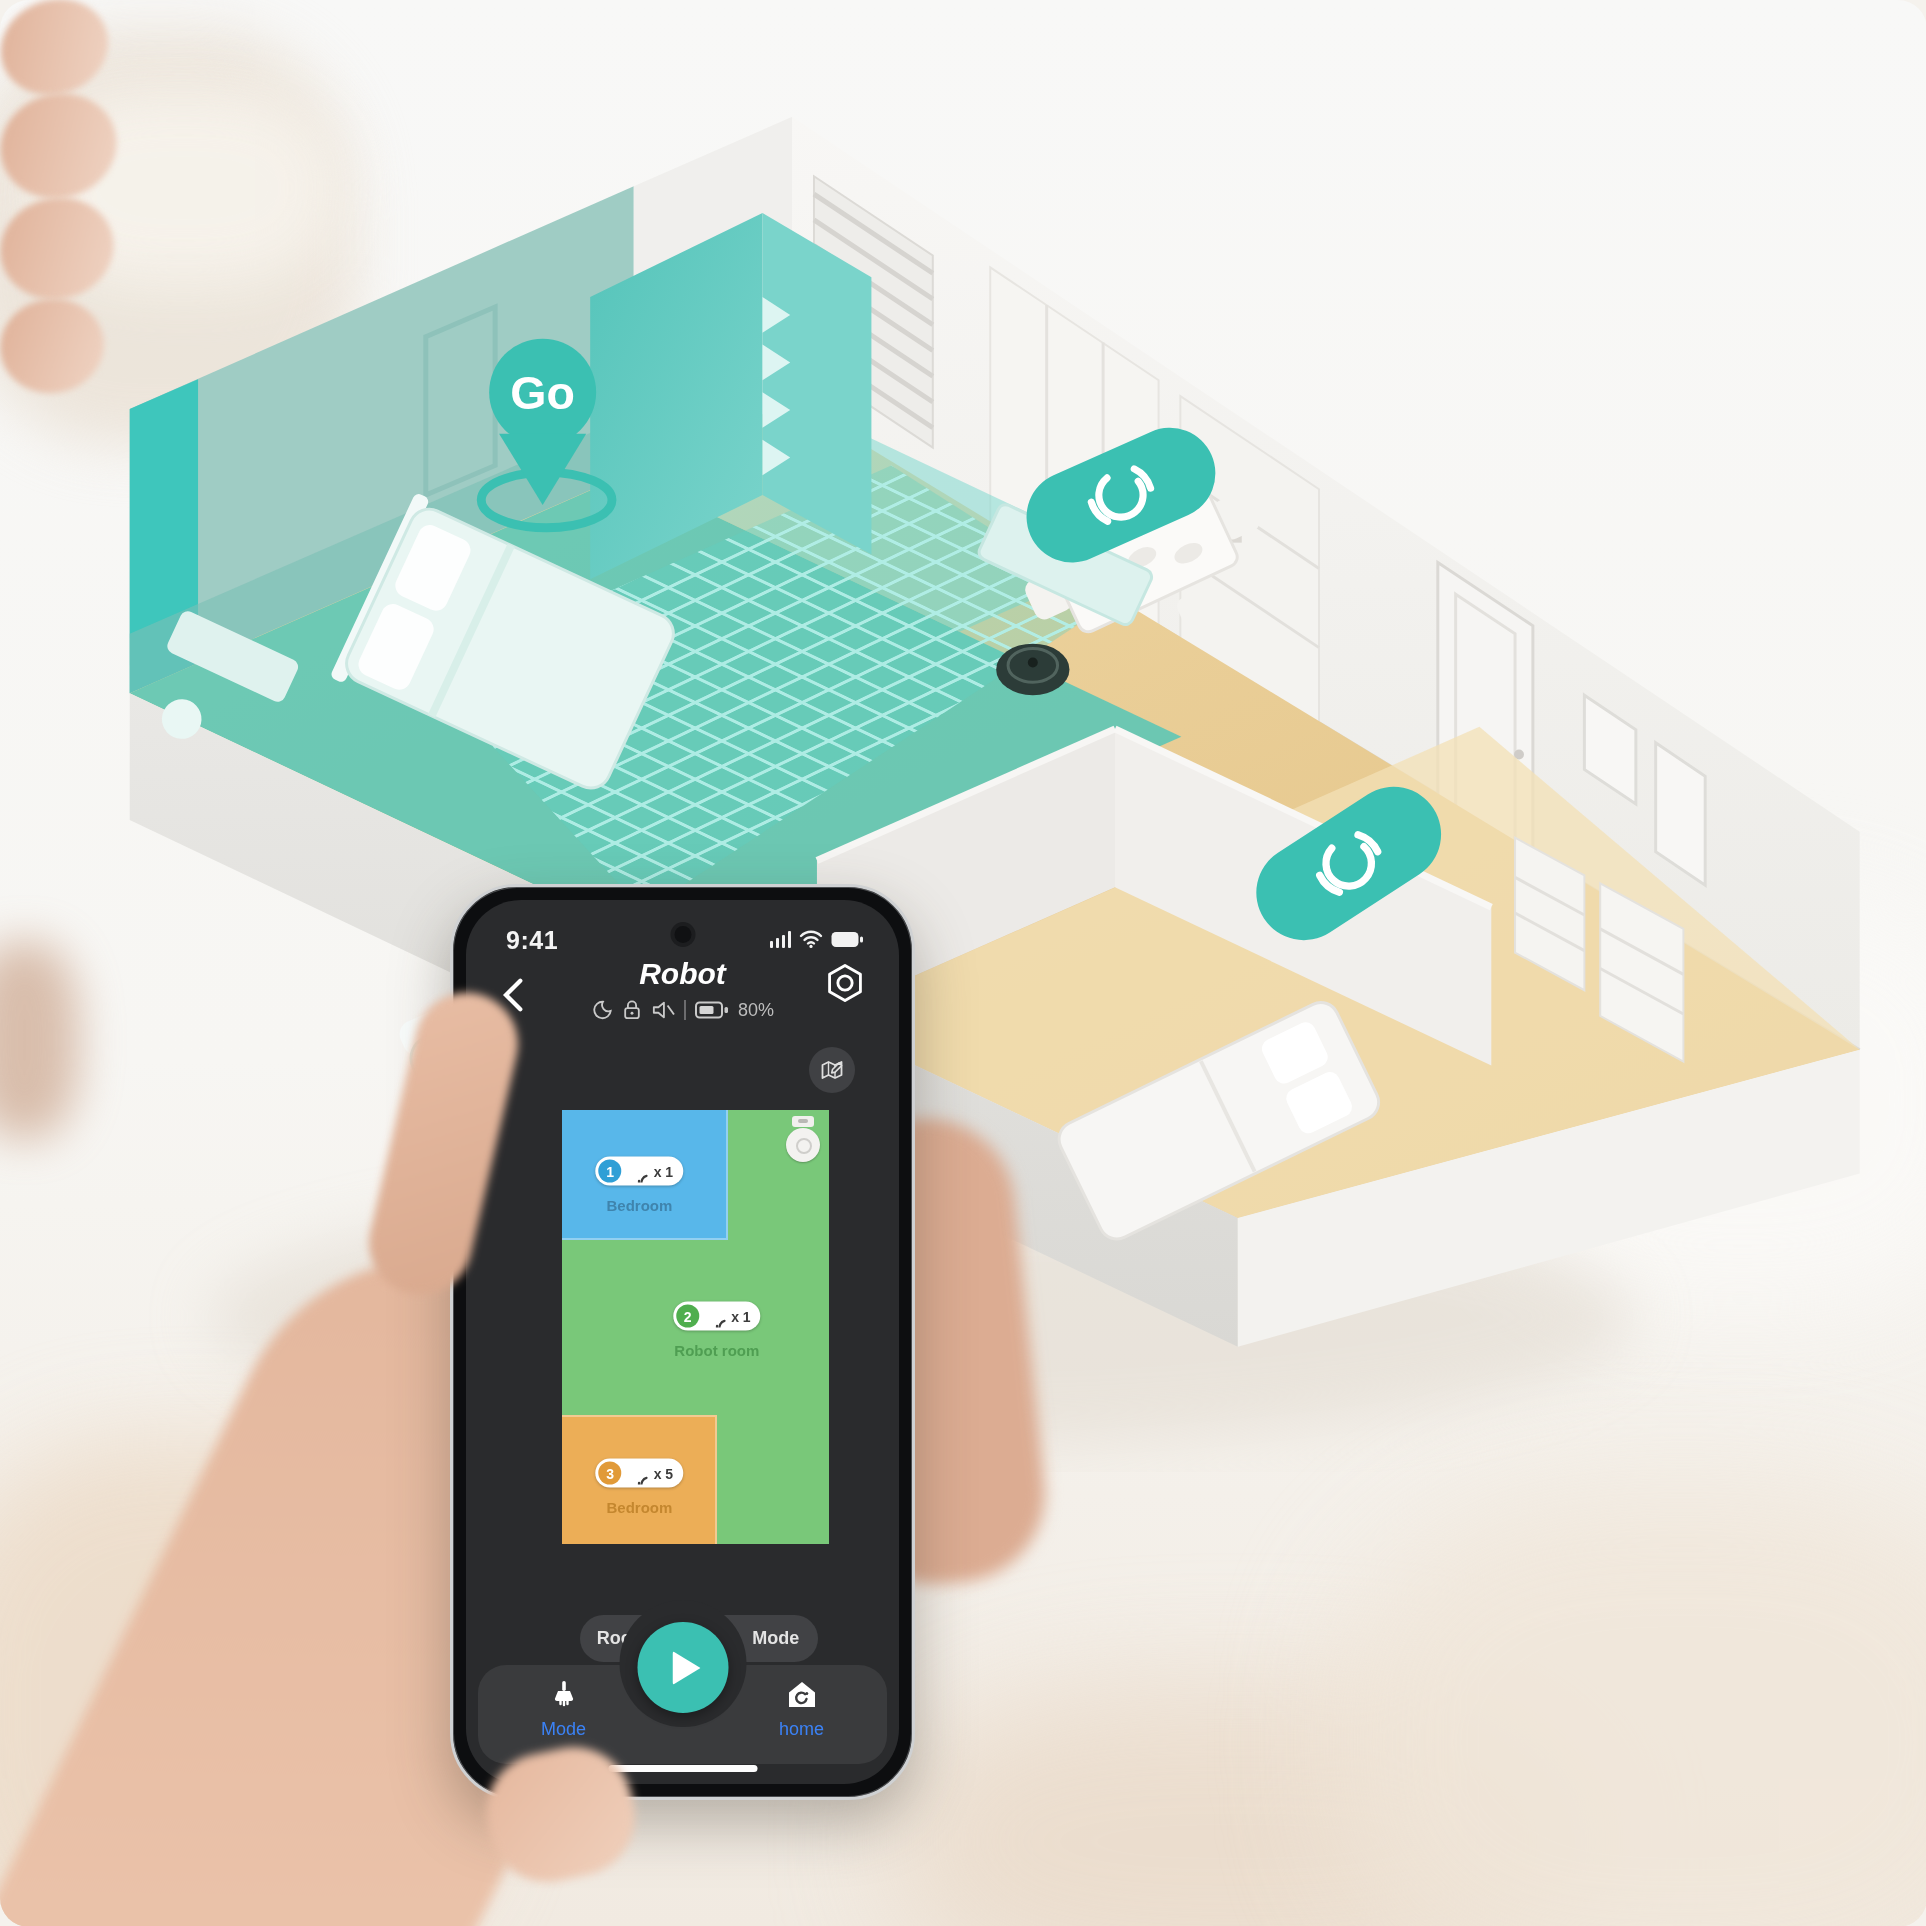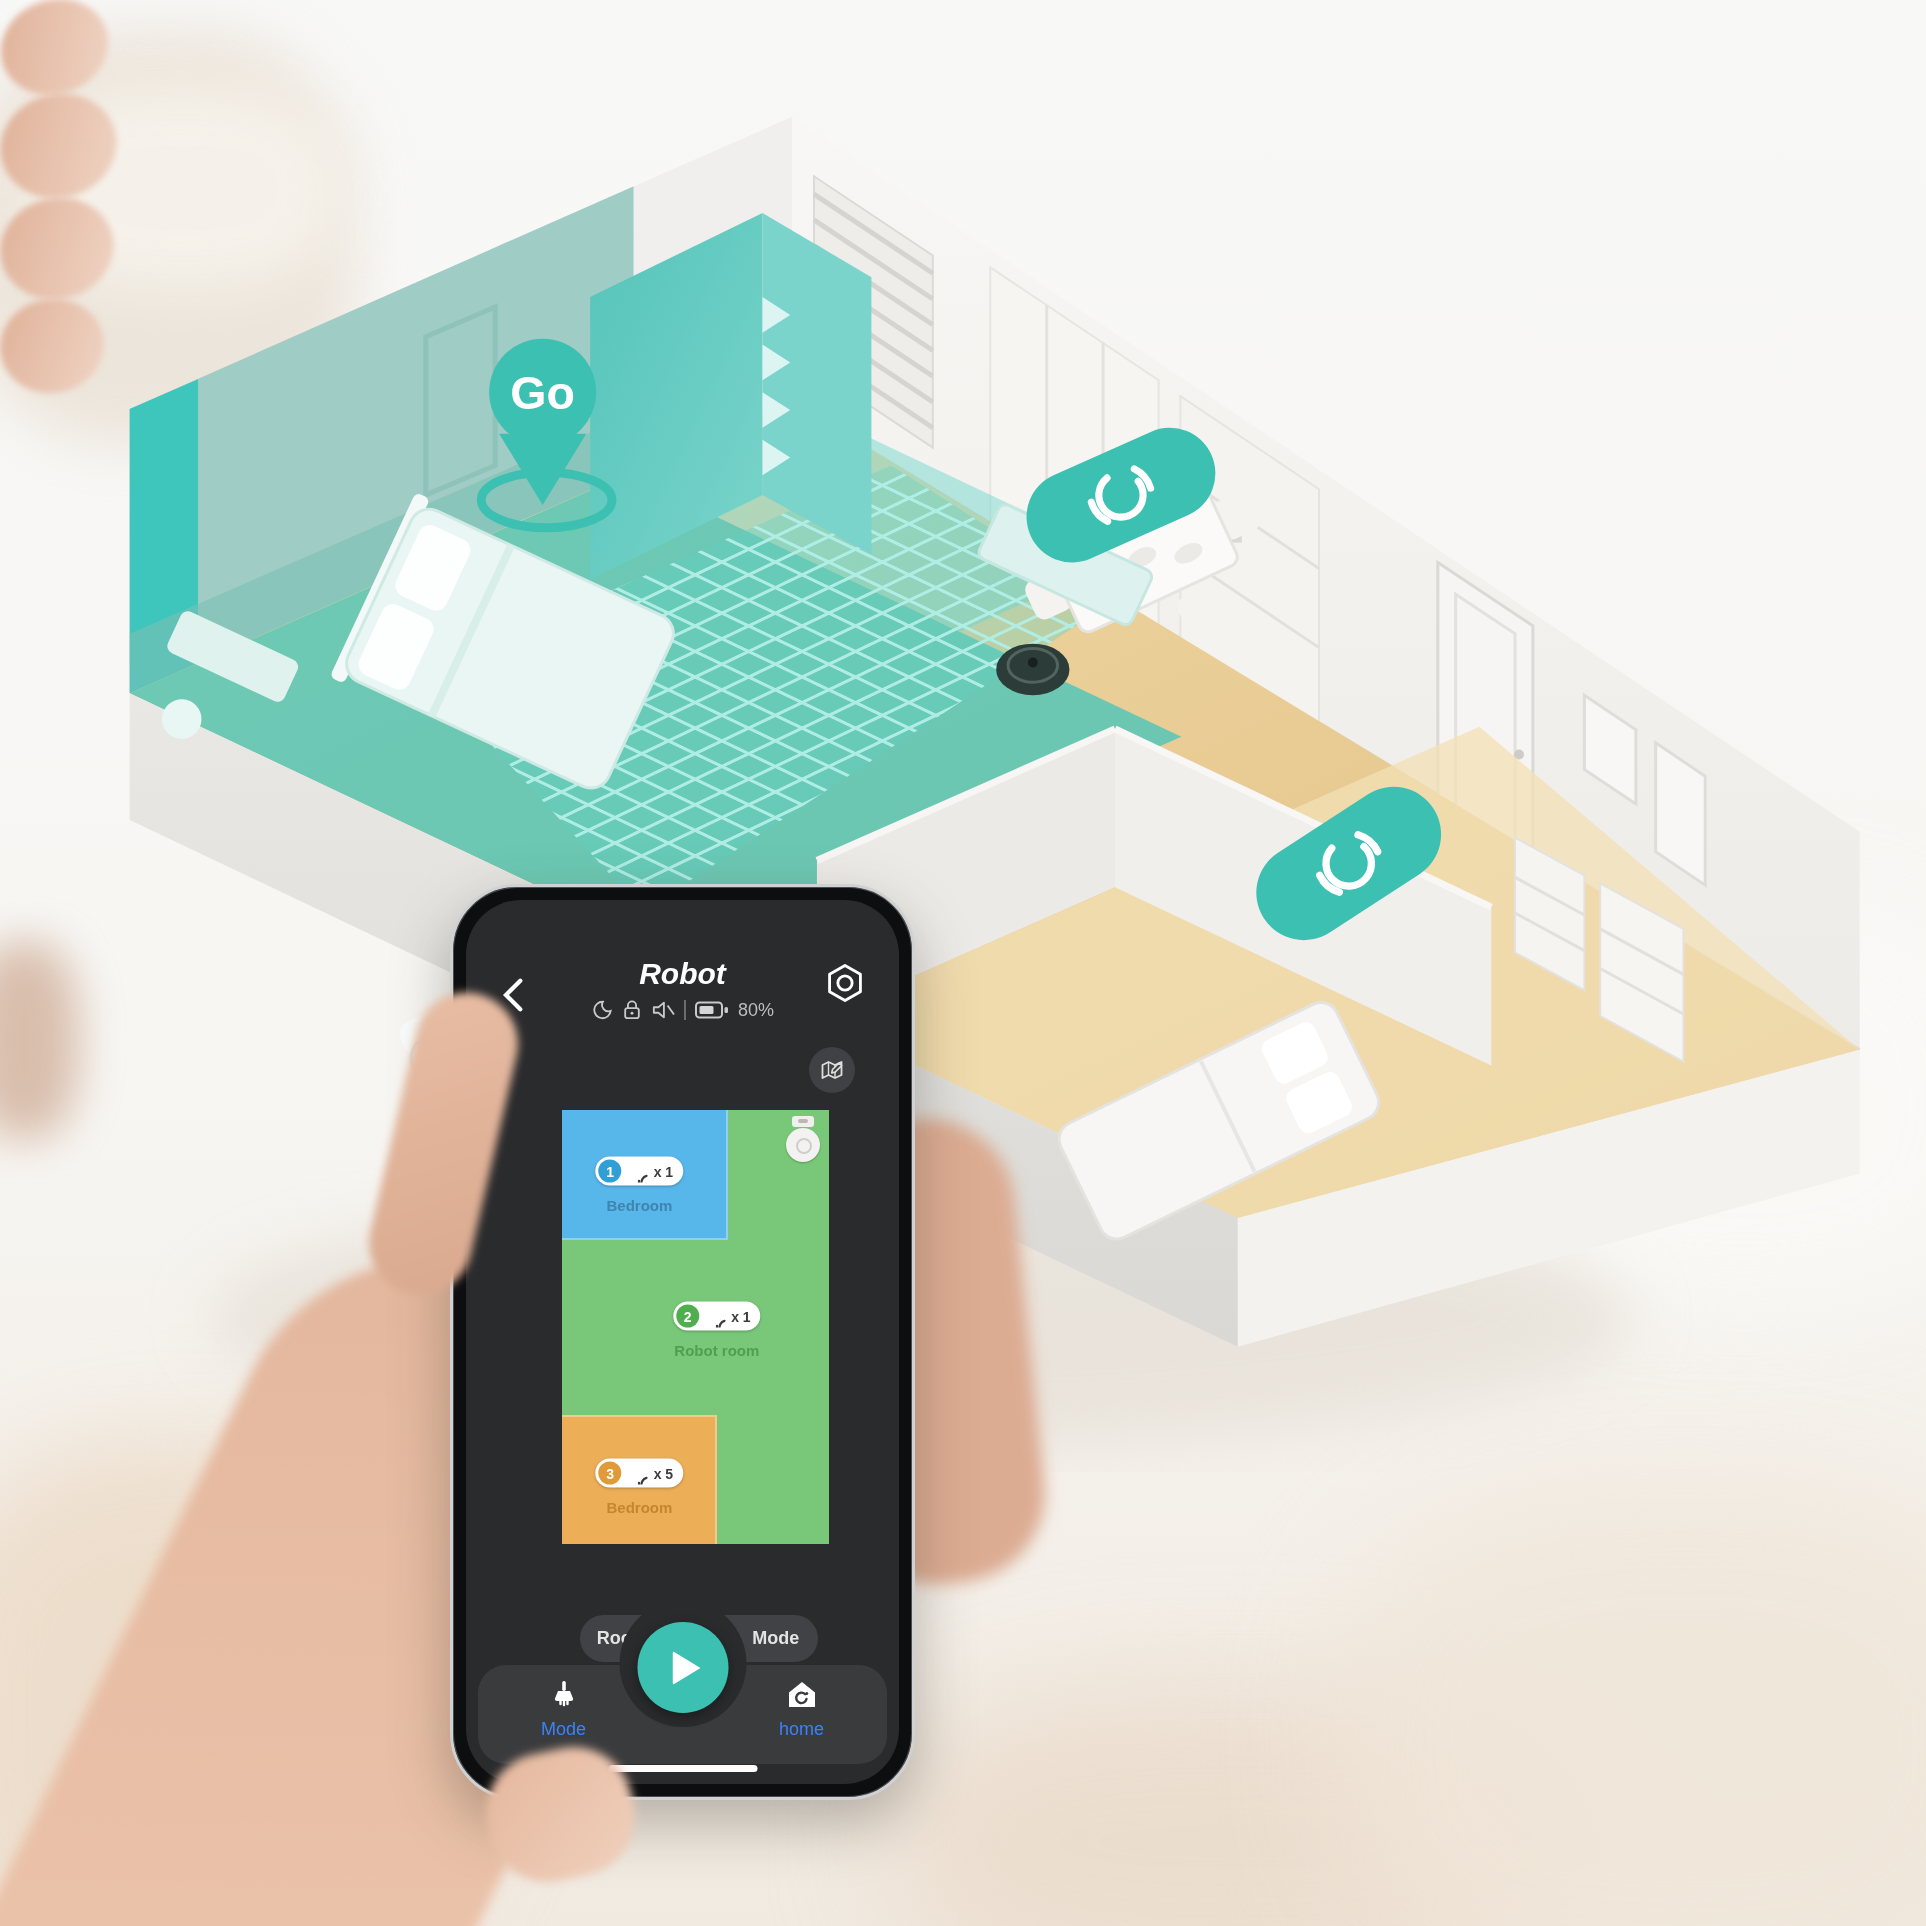--- a/index.html
+++ b/index.html
@@ -1,19 +1,19 @@
 <!DOCTYPE html>
 <html><head>
 <meta charset="utf-8">
 <style>
   html,body{margin:0;padding:0;background:#f5f2ed;}
   *{box-sizing:border-box;}
   .stage{position:relative;width:1927px;height:1927px;overflow:hidden;
     font-family:"Liberation Sans",sans-serif;
-    background:linear-gradient(180deg,#f8f8f7 0%,#f7f6f3 55%,#f1eae1 100%);}
+    background:linear-gradient(180deg,#f8f8f7 0%,#f7f6f3 55%,#f1eae1 100%);border-radius:29px;}
   
   .blob{position:absolute;filter:blur(28px);border-radius:40%;}
   .blob.tl1{left:-40px;top:30px;width:396px;height:416px;background:#e9dfd2;opacity:.75;}
   .blob.tl2{left:30px;top:89px;width:307px;height:198px;background:#f7f3ec;opacity:.9;}
   .blob.lsmudge{left:-30px;top:941px;width:109px;height:198px;background:#c09072;opacity:.55;filter:blur(22px);}
   .blob.bl{left:-79px;top:1436px;width:554px;height:554px;background:#ecdac6;opacity:.8;filter:blur(50px);}
   .blob.bc{left:891px;top:1683px;width:693px;height:317px;background:#e9d8c6;opacity:.7;filter:blur(59px);}
   .blob.br{left:1337px;top:1485px;width:693px;height:515px;background:#f0e6d9;opacity:.8;filter:blur(59px);}
   .blob.rwhite{left:1485px;top:891px;width:515px;height:416px;background:#fbfaf8;opacity:.8;filter:blur(50px);}
 
@@ -309,20 +309,44 @@
   <div class="skin arm"></div>
   <div class="skin palm"></div>
   <div class="finger f1"></div>
   <div class="finger f2"></div>
   <div class="finger f3"></div>
   <div class="finger f4"></div>
 
   <div class="phone">
     <div class="screen">
 
+      <div class="statusbar">
+        <span class="time">9:41</span>
+        <span class="camera"></span>
+        <span class="sb-icons">
+          <span class="bars">
+              <i></i>
+              <i></i>
+              <i></i>
+              <i></i>
+            </span>
+          <svg class="icon" width="24" height="18" viewBox="0 0 24 18">
+            <g fill="none" stroke="#f2f2f2" stroke-width="2.4" stroke-linecap="round">
+              <path d="M2 6 a 14 14 0 0 1 20 0"></path>
+                <path d="M5.5 10 a 9 9 0 0 1 13 0"></path>
+                <path d="M9 13.5 a 4.2 4.2 0 0 1 6 0"></path>
+            </g>
+              <circle cx="12" cy="16.4" r="1.6" fill="#f2f2f2"></circle>
+          </svg>
+          <svg class="icon" width="32" height="17" viewBox="0 0 32 17">
+            <rect x="0.5" y="1" width="27" height="15" rx="4.5" fill="#f2f2f2"></rect>
+            <rect x="29" y="5.5" width="3" height="6" rx="1.5" fill="#f2f2f2"></rect>
+          </svg>
+        </span>
+      </div>
 
       <svg class="back-btn" viewBox="0 0 28 28">
         <path d="M17 4 L7 14 L17 24" fill="none" stroke="#fff" stroke-width="3" stroke-linecap="round"></path>
       </svg>
 
       <div class="nav-title">Robot</div>
 
       <svg class="settings-btn" viewBox="0 0 40 40">
         <path d="M20 4 L34 12 V28 L20 36 L6 28 V12 Z" fill="none" stroke="#fff" stroke-width="2.6" stroke-linejoin="round"></path>
         <circle cx="20" cy="20" r="6.5" fill="none" stroke="#fff" stroke-width="2.6"></circle>

